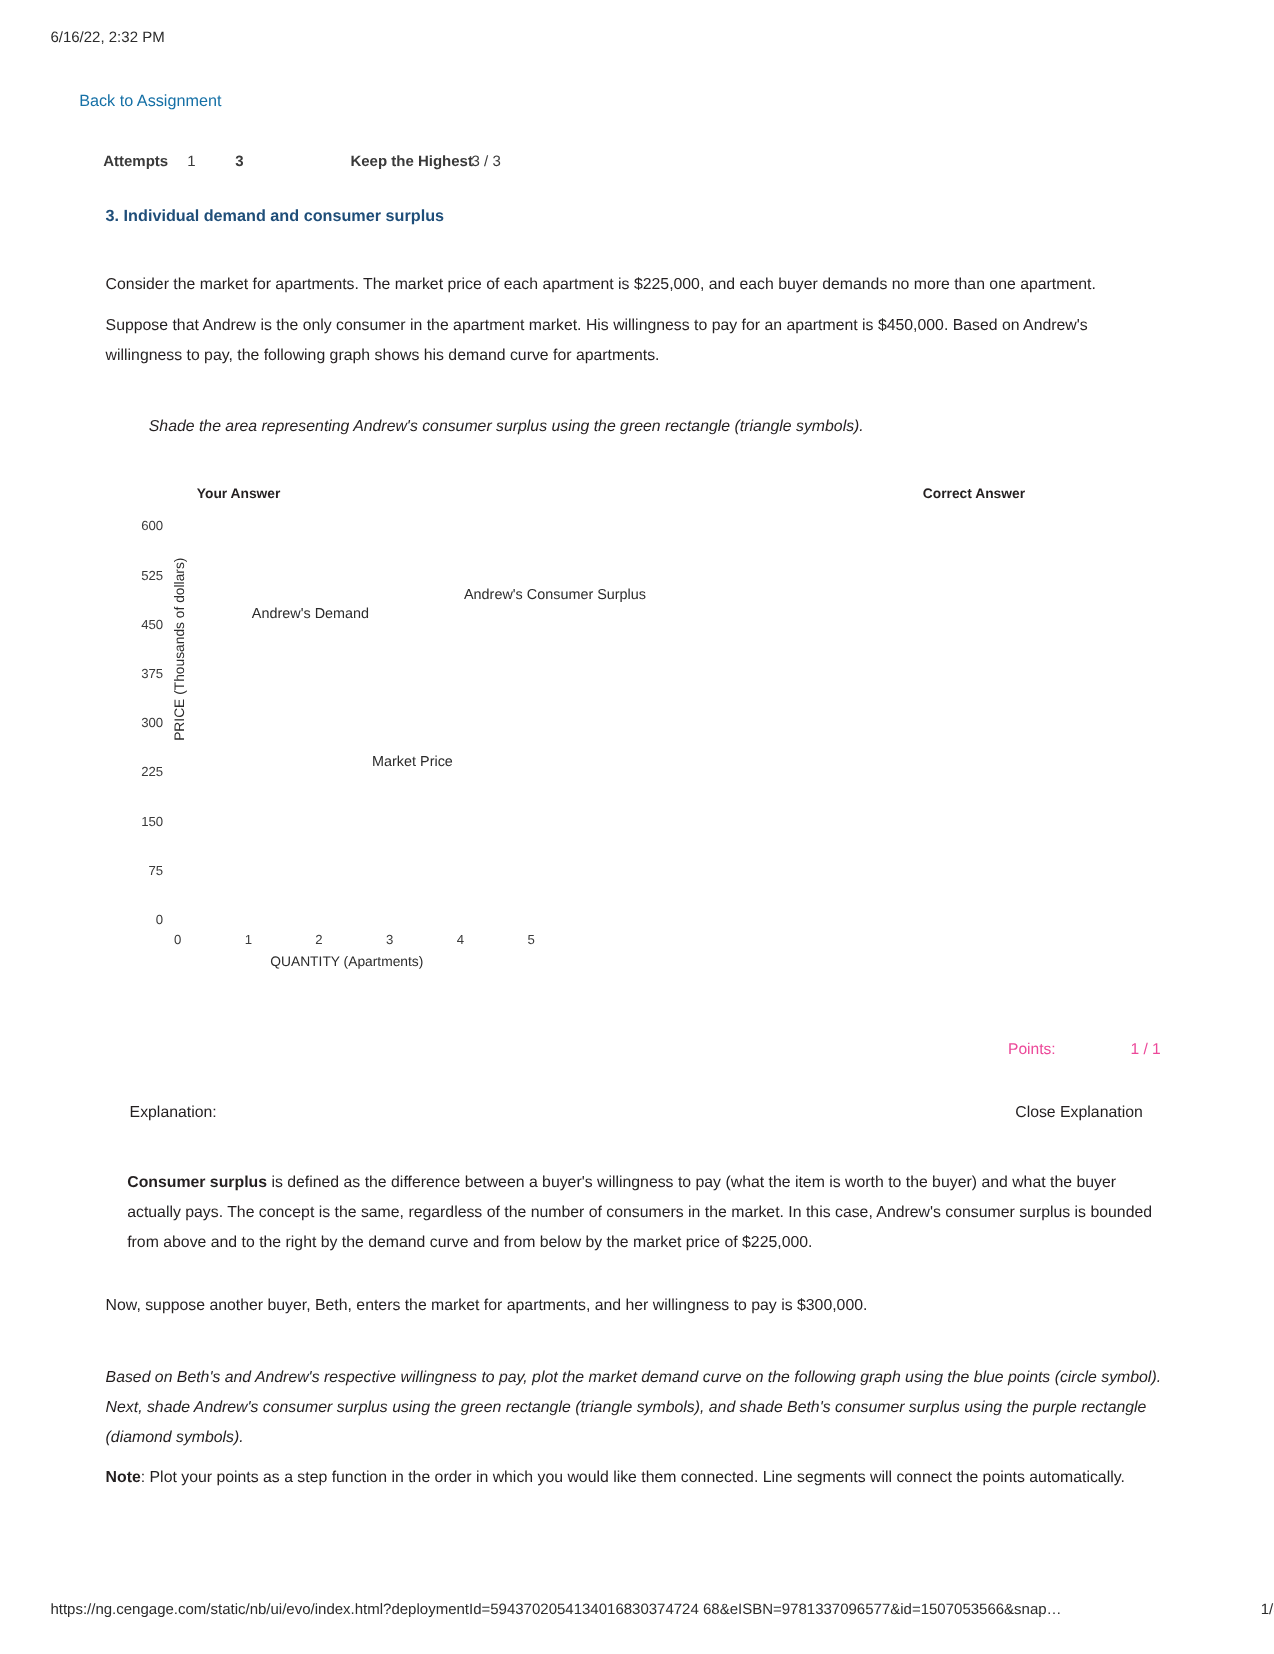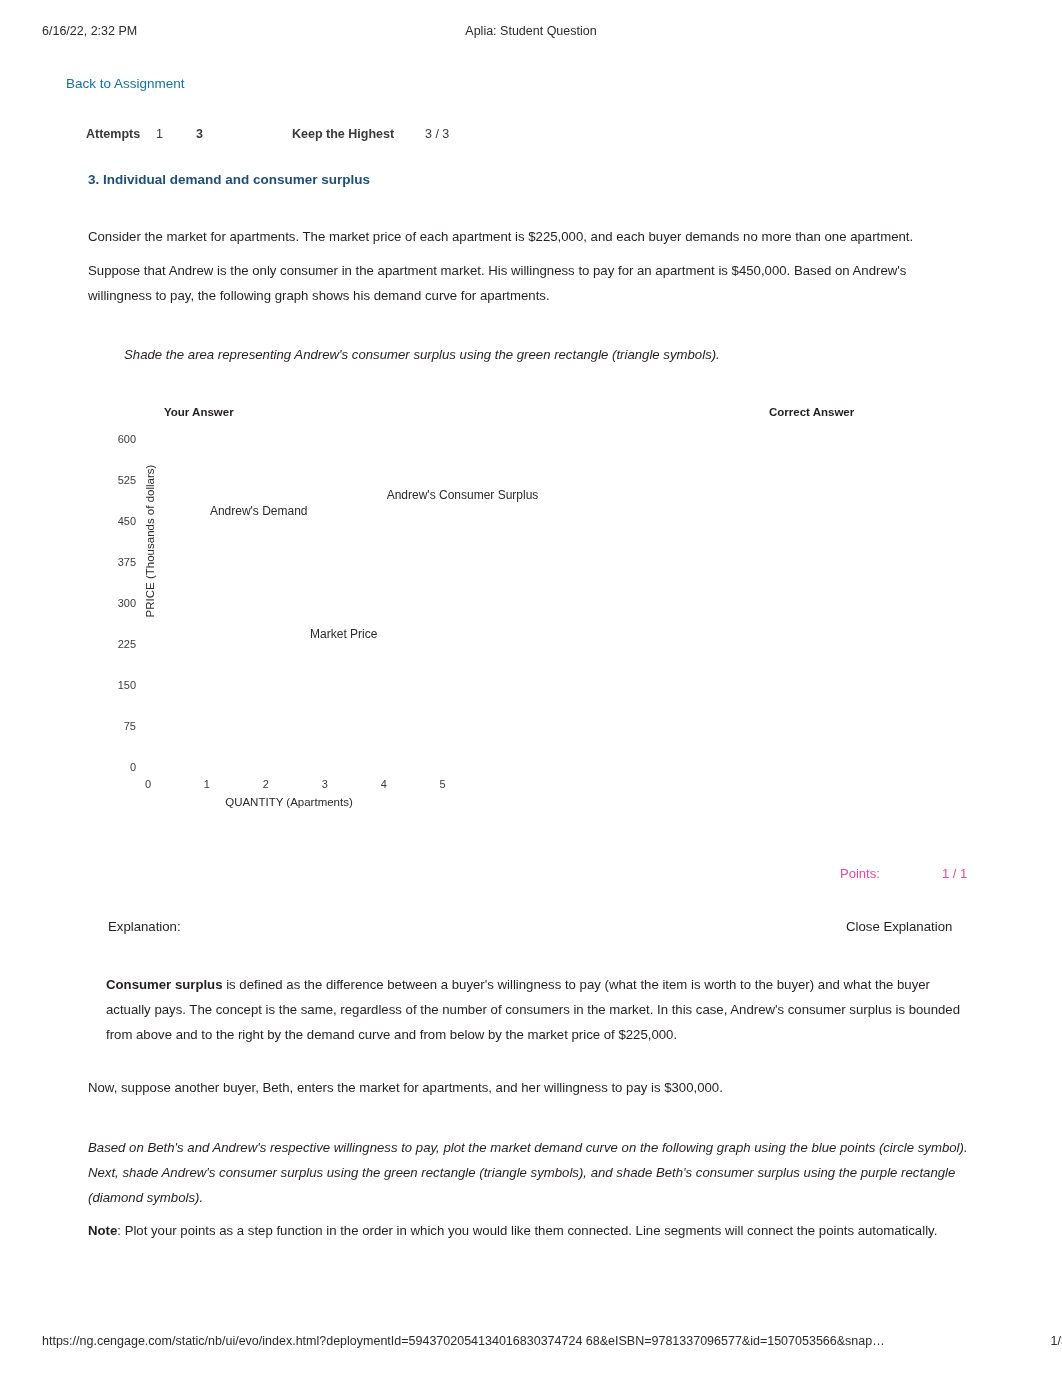--- a/index.html
+++ b/index.html
@@ -115,21 +115,20 @@
   .attempts-bar .keep-label {
     position: absolute;
     left: 206px;
     top: 0;
     font-weight: bold;
   }
   .attempts-bar .keep-value {
     position: absolute;
     left: 307px;
     top: 0;
-    padding-left: 32px;
   }
 
   .q-title {
     position: absolute;
     left: 88px;
     top: 172px;
     font-size: 13.5px;
     font-weight: bold;
     color: #1f4e79;
     white-space: nowrap;
@@ -283,21 +282,20 @@
 
   #p-beth   { top: 1062px; }
   #p-plot   { top: 1122px; }
   #p-note   { top: 1205px; }
 </style>
 </head>
 <body>
 
 <div class="print-header">
   <span class="ph-date">6/16/22, 2:32 PM</span>
-  <span class="ph-title">Aplia: Student Question</span>
 </div>
 
 <div class="content">
 
   <a class="back-link">Back to Assignment</a>
 
   <div class="attempts-bar">
     <span class="lbl-attempts">Attempts</span>
     <span class="att-1">1</span>
     <span class="att-2">3</span>

